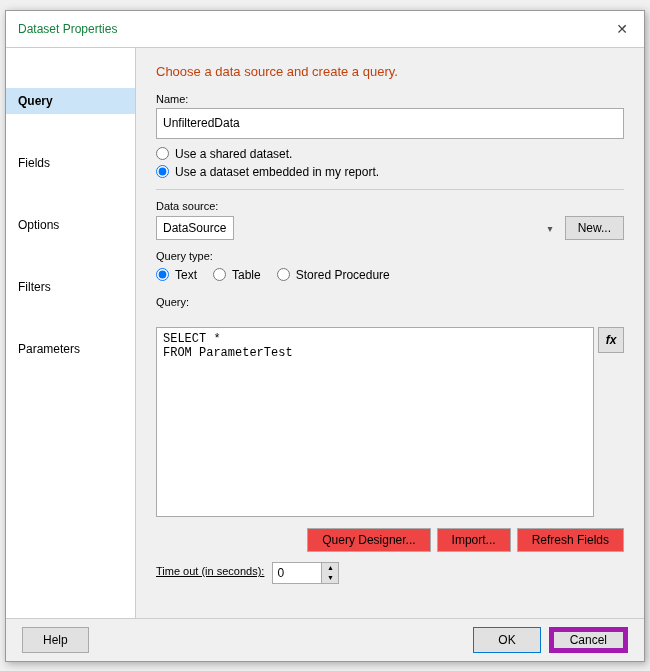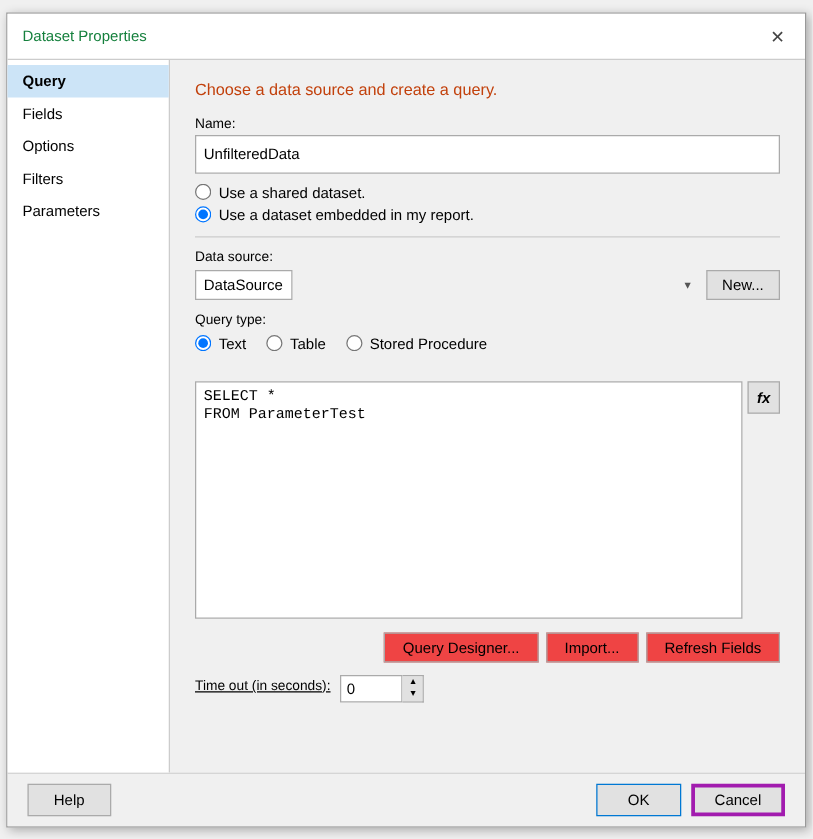--- a/index.html
+++ b/index.html
@@ -53,20 +53,21 @@
       width: 130px;
       background: #fff;
       border-right: 1px solid #ccc;
       padding: 4px 0;
     }
     .sidebar-item {
       padding: 6px 12px;
       cursor: pointer;
       font-size: 12px;
       color: #000;
+      margin-top: 36px;
     }
     .sidebar-item.active {
       background: #cce4f7;
       font-weight: 600;
     }
     .main-content {
       flex: 1;
       padding: 16px 20px;
       overflow-y: auto;
       background: #f0f0f0;
@@ -257,21 +258,21 @@
       height: 26px;
       padding: 0 24px;
       border: 1px solid #0078d4;
       background: #e1e1e1;
       font-size: 12px;
       cursor: pointer;
     }
     .footer-cancel-btn {
       height: 26px;
       padding: 0 16px;
-      border: 3px solid #a21caf;
+      border: 5px solid #a21caf;
       background: #e1e1e1;
       font-size: 12px;
       cursor: pointer;
     }
     .separator-line {
       border: none;
       border-top: 1px solid #ccc;
       margin: 10px 0 6px 0;
     }
   </style>
@@ -343,20 +344,21 @@
         <div class="radio-row">
           <input type="radio" name="query-type" id="qt-table" style="">
           <label for="qt-table">Table</label>
         </div>
         <div class="radio-row">
           <input type="radio" name="query-type" id="qt-stored" style="">
           <label for="qt-stored">Stored Procedure</label>
         </div>
       </div>
 
+      <div class="field-label">Query:</div>
       <div class="query-area-wrapper">
         <textarea class="query-textarea" style="">SELECT *
 FROM ParameterTest</textarea>
         <button class="fx-btn">fx</button>
       </div>
 
       <div class="action-buttons-row">
         <button class="action-btn">Query Designer...</button>
         <button class="action-btn">Import...</button>
         <button class="action-btn">Refresh Fields</button>

